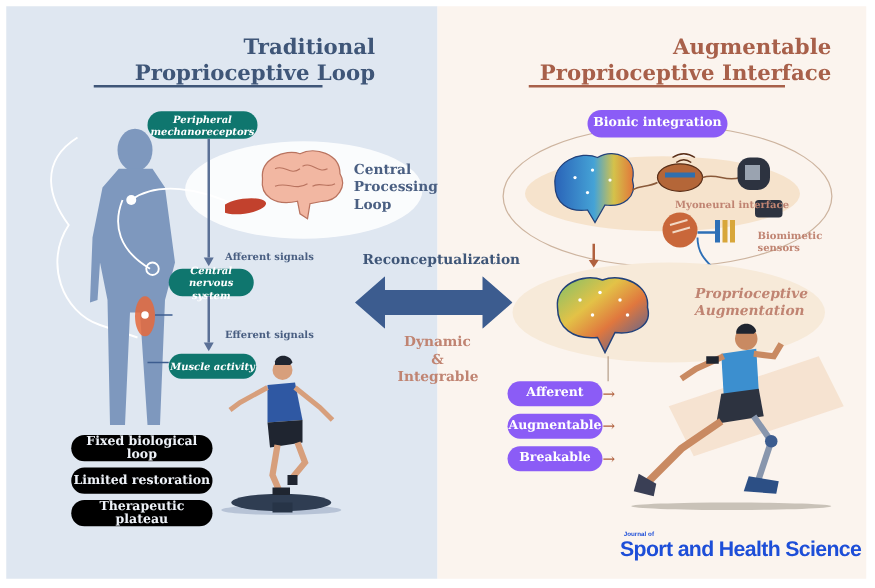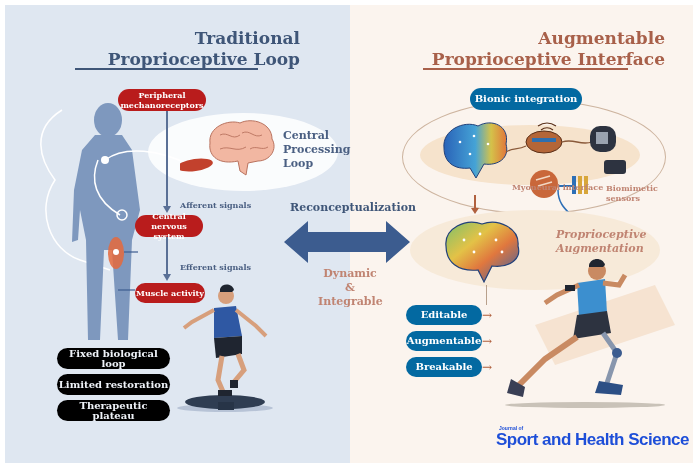--- a/index.html
+++ b/index.html
@@ -6,22 +6,22 @@
   body{width:700px;height:470px;position:relative;overflow:hidden;background:#ffffff;font-family:"DejaVu Serif",serif;}
   .panel-left{position:absolute;left:5px;top:5px;width:345px;height:458px;background:#dfe7f1;}
   .panel-right{position:absolute;left:350px;top:5px;width:343px;height:458px;background:#fbf4ee;}
   .title{position:absolute;font-weight:bold;text-align:right;line-height:21px;font-size:17px;}
   .title-left{left:60px;top:28px;width:240px;color:#3f5678;}
   .title-right{left:415px;top:28px;width:250px;color:#a8604a;}
   .title-rule{position:absolute;height:2px;}
   .rule-left{left:75px;top:68px;width:183px;background:#3f5678;}
   .rule-right{left:423px;top:68px;width:205px;background:#a8604a;}
   .pill{position:absolute;border-radius:12px;color:#fff;text-align:center;font-weight:bold;display:flex;align-items:center;justify-content:center;line-height:10px;}
-  .pill-blue{background:#b91c1c;font-size:8px;}
-  .pill-orange{background:#0369a1;font-size:10px;}
+  .pill-blue{background:#0f766e;font-size:8px;font-style:italic;}
+  .pill-orange{background:#8b5cf6;font-size:10px;}
   .pill-faded{background:#000000;color:#eef2f8;font-size:10px;border-radius:12px;}
   .label{position:absolute;font-weight:bold;}
   .lbl-blue{color:#4a5f82;}
   .lbl-orange{color:#c08472;}
   .vline{position:absolute;width:1.5px;background:#5a7096;}
   .arrowdown{position:absolute;width:0;height:0;border-left:4px solid transparent;border-right:4px solid transparent;border-top:7px solid #5a7096;}
   .journal{position:absolute;left:496px;top:430px;font-family:"Liberation Sans",sans-serif;font-weight:bold;color:#1d4ed8;font-size:17px;letter-spacing:-0.5px;}
   .journal small{position:absolute;left:3px;top:-5px;font-size:5px;font-weight:bold;letter-spacing:0;}
 </style>
 </head>
@@ -143,21 +143,21 @@
   <rect x="156" y="14" width="12" height="12" fill="#9aa3b0"></rect>
   <rect x="164" y="42" width="22" height="14" rx="3" fill="#2d3340"></rect>
   <circle cx="104" cy="66" r="14" fill="#c9673a"></circle>
   <path d="M96 62 L 110 58 M 98 68 L 112 64" stroke="#f2d8c4" stroke-width="1.5"></path>
   <path d="M118 68 L 132 68" stroke="#2d6fb6" stroke-width="2"></path>
   <rect x="132" y="58" width="4" height="18" fill="#2d6fb6"></rect>
   <rect x="138" y="58" width="4" height="18" fill="#d8a63a"></rect>
   <rect x="144" y="58" width="4" height="18" fill="#d8a63a"></rect>
   <path d="M118 72 C 118 84, 124 90, 130 96" stroke="#2d6fb6" stroke-width="1.5" fill="none"></path>
 </svg>
-<div class="label lbl-orange" style="left:512px;top:158px;font-size:8px;margin-top:24px;">Myoneural interface</div>
+<div class="label lbl-orange" style="left:540px;top:158px;font-size:8px;">Myoneural interface</div>
 <div class="label lbl-orange" style="left:606px;top:183px;font-size:8px;line-height:10px;">
   <div>Biomimetic</div>
   <div>sensors</div>
 </div>
 
 <div style="position:absolute;left:474px;top:195px;width:1.5px;height:14px;background:#b0603e;"></div>
 <div style="position:absolute;left:471px;top:208px;width:0;height:0;border-left:4px solid transparent;border-right:4px solid transparent;border-top:6px solid #b0603e;"></div>
 
 <div style="position:absolute;left:410px;top:210px;width:250px;height:80px;border-radius:50%;background:#f7ead9;"></div>
 <svg style="position:absolute;left:440px;top:218px" width="90" height="70">
@@ -175,21 +175,21 @@
     <circle cx="56" cy="22" r="1.4" fill="#fff"></circle>
     <circle cx="34" cy="34" r="1.4" fill="#fff"></circle>
     <circle cx="62" cy="34" r="1.4" fill="#fff"></circle>
 </svg>
 <div class="label lbl-orange" style="left:556px;top:228px;font-size:11px;line-height:14px;font-style:italic;">
   <div>Proprioceptive</div>
   <div>Augmentation</div>
 </div>
 <div style="position:absolute;left:486px;top:285px;width:1px;height:20px;background:#b8a08c;"></div>
 
-<div class="pill pill-orange" style="left:406px;top:305px;width:76px;height:20px;">Editable</div>
+<div class="pill pill-orange" style="left:406px;top:305px;width:76px;height:20px;">Afferent</div>
 <div style="position:absolute;left:482px;top:314px;color:#b0603e;font-size:12px;line-height:2px;">→</div>
 <div class="pill pill-orange" style="left:406px;top:331px;width:76px;height:20px;">Augmentable</div>
 <div style="position:absolute;left:482px;top:340px;color:#b0603e;font-size:12px;line-height:2px;">→</div>
 <div class="pill pill-orange" style="left:406px;top:357px;width:76px;height:20px;">Breakable</div>
 <div style="position:absolute;left:482px;top:366px;color:#b0603e;font-size:12px;line-height:2px;">→</div>
 
 <svg style="position:absolute;left:495px;top:255px" width="200" height="160">
   <path d="M40 70 L 160 30 L 180 70 L 60 110 Z" fill="#f3dcc4" opacity="0.7"></path>
   <ellipse cx="90" cy="150" rx="80" ry="3" fill="#c9c2b8"></ellipse>
   <circle cx="102" cy="16" r="9" fill="#c98a62"></circle>

